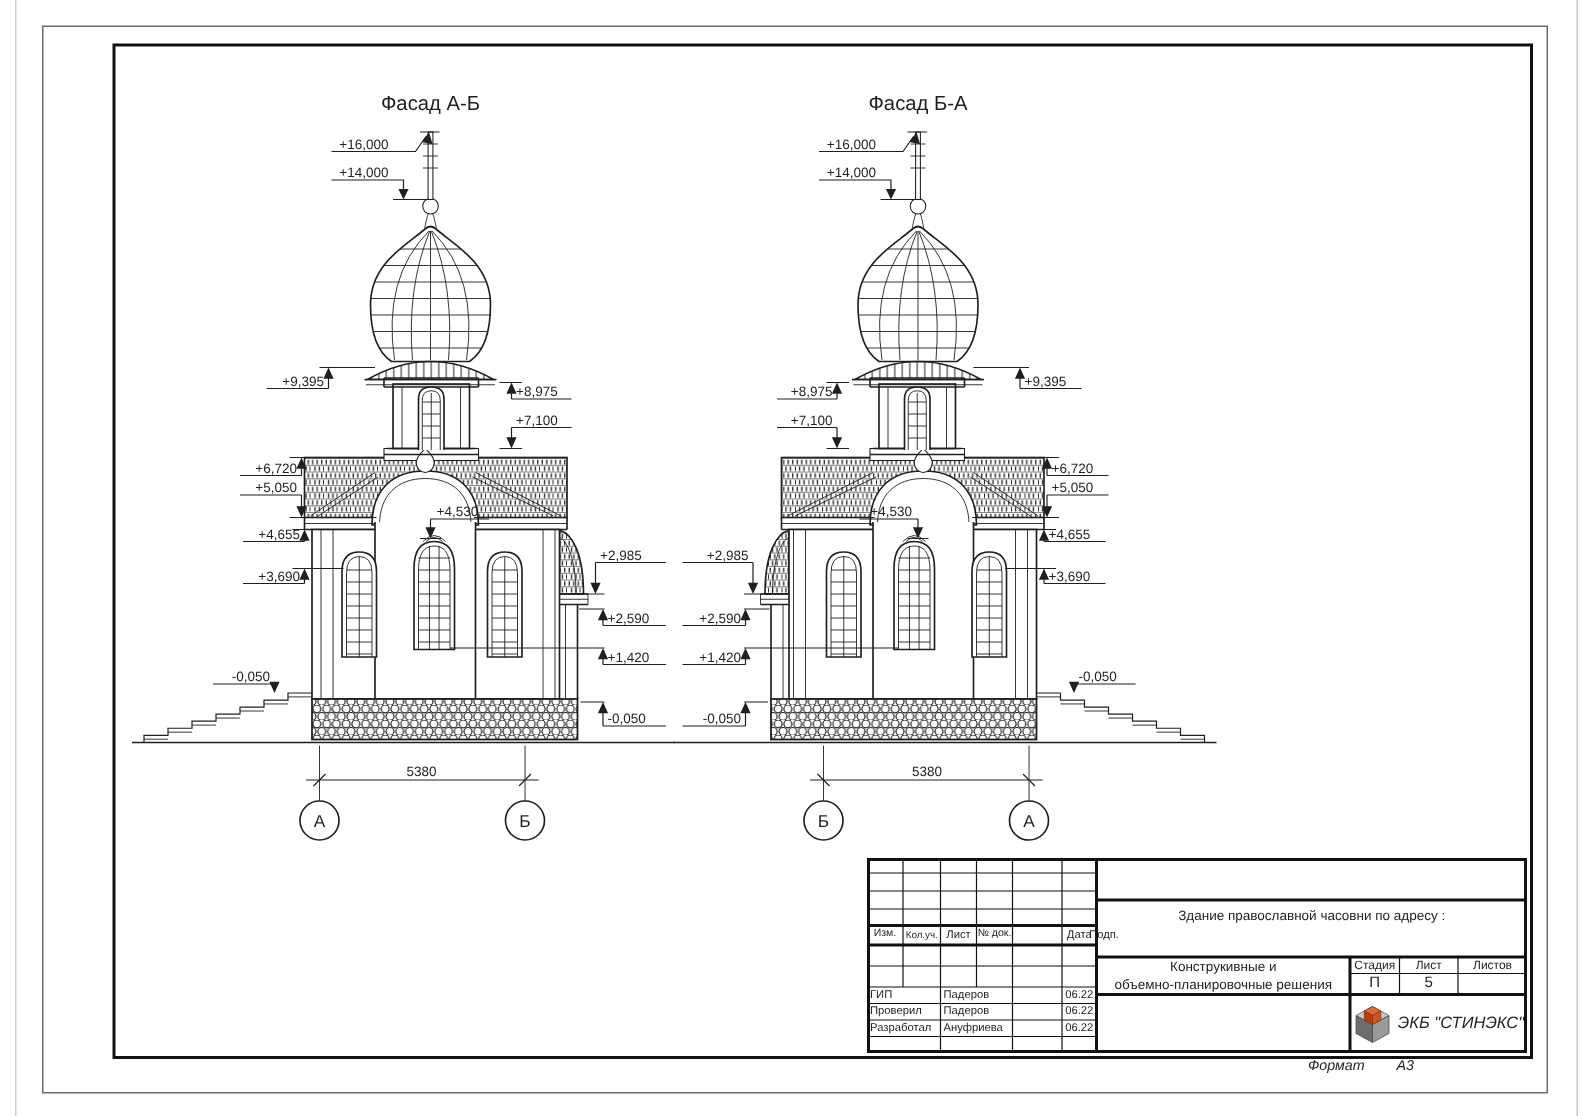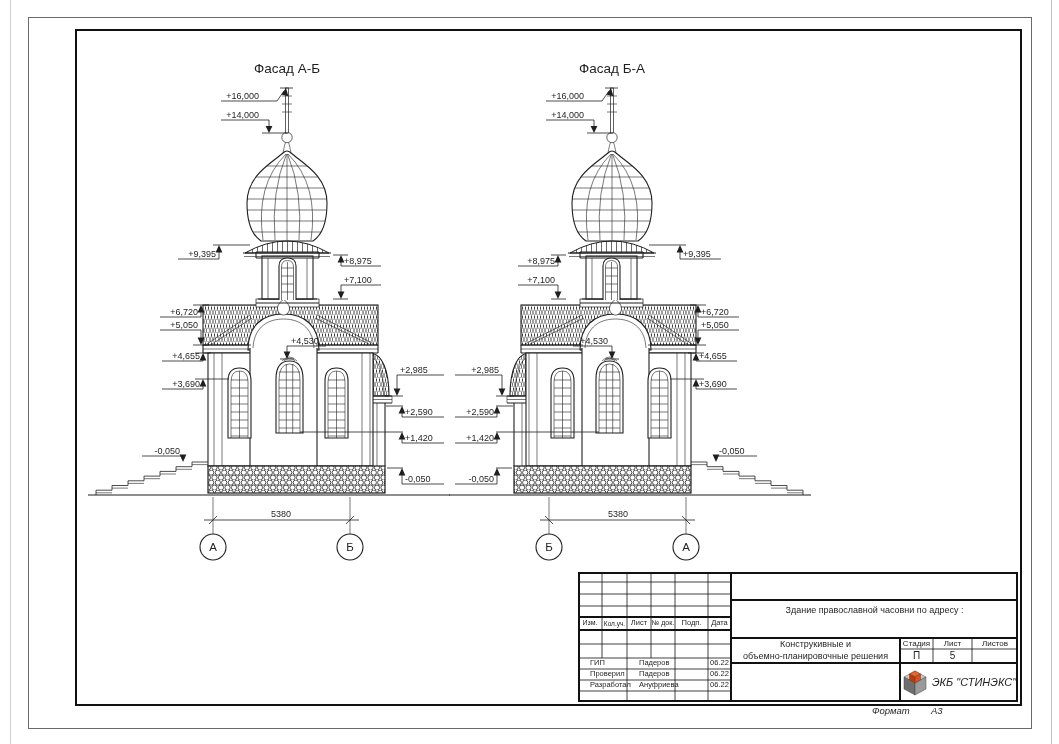--- a/index.html
+++ b/index.html
@@ -21,21 +21,21 @@
   .lbl{font:400 9px "Liberation Sans", sans-serif;}
   .ttl{font:400 13.5px "Liberation Sans", sans-serif;}
   .dim{font:400 9px "Liberation Sans", sans-serif;}
   .ax{font:400 11.5px "Liberation Sans", sans-serif;}
   
   #tblock{position:absolute;left:578px;top:572px;width:440px;height:130px;}
   #tblock .cell{position:absolute;display:flex;align-items:center;justify-content:center;
         text-align:center;line-height:1.15;white-space:nowrap;}
   .f7{font-size:7px;} .f65{font-size:6.5px;} .f75{font-size:7.5px;} .f8{font-size:8px;}
   .f9{font-size:9px;} .f10{font-size:10px;} .f105{font-size:10.5px;} .f115{font-size:11.5px;}
-  .left-al{justify-content:flex-start !important;padding-left:12px;}
+  .left-al{justify-content:flex-start !important;padding-left:2px;}
   #format-row span{position:absolute;font-style:italic;font-size:9.5px;}
   .company-name{font-style:italic;font-size:11px;margin-left:4px;}
 </style>
 </head>
 <body>
 <div id="sheet">
 
 <div class="edge" style="left:10px;"></div>
 <div class="edge" style="left:1051px;background:#c3c3c3;"></div>
 <div id="outer-border"></div>
@@ -235,21 +235,21 @@
       <path stroke-width=".8" d="M24,0 V86 M73,0 V86 M49,0 V130 M97,0 V130 M130,0 V130
         M0,10 H153 M0,22 H153 M0,34 H153 M0,72 H153 M0,86 H153 M0,97 H153 M0,108 H153 M0,119 H153
         M355,66 V91 M394,66 V91 M322,77 H440"></path>
     </g>
   </svg>
 
   <div class="cell f7" style="left:0;top:45px;width:24px;height:13px;">Изм.</div>
   <div class="cell f65" style="left:24px;top:45px;width:25px;height:13px;">Кол.уч.</div>
   <div class="cell f75" style="left:49px;top:45px;width:24px;height:13px;">Лист</div>
   <div class="cell f7" style="left:73px;top:45px;width:24px;height:13px;">№ док.</div>
-  <div class="cell f75" style="left:97px;top:45px;width:33px;height:13px;">Подп.</div>
+  <div class="cell f75" style="left:97px;top:45px;width:56px;height:13px;padding-left:33px;">Подп.</div>
   <div class="cell f75" style="left:130px;top:45px;width:23px;height:13px;">Дата</div>
 
   <div class="cell f75 left-al" style="left:0;top:86px;width:49px;height:11px;">ГИП</div>
   <div class="cell f75 left-al" style="left:49px;top:86px;width:48px;height:11px;">Падеров</div>
   <div class="cell f75" style="left:130px;top:86px;width:23px;height:11px;">06.22</div>
   <div class="cell f75 left-al" style="left:0;top:97px;width:49px;height:11px;">Проверил</div>
   <div class="cell f75 left-al" style="left:49px;top:97px;width:48px;height:11px;">Падеров</div>
   <div class="cell f75" style="left:130px;top:97px;width:23px;height:11px;">06.22</div>
   <div class="cell f75 left-al" style="left:0;top:108px;width:49px;height:11px;text-align:right;">Разработал</div>
   <div class="cell f75 left-al" style="left:49px;top:108px;width:48px;height:11px;">Ануфриева</div>

